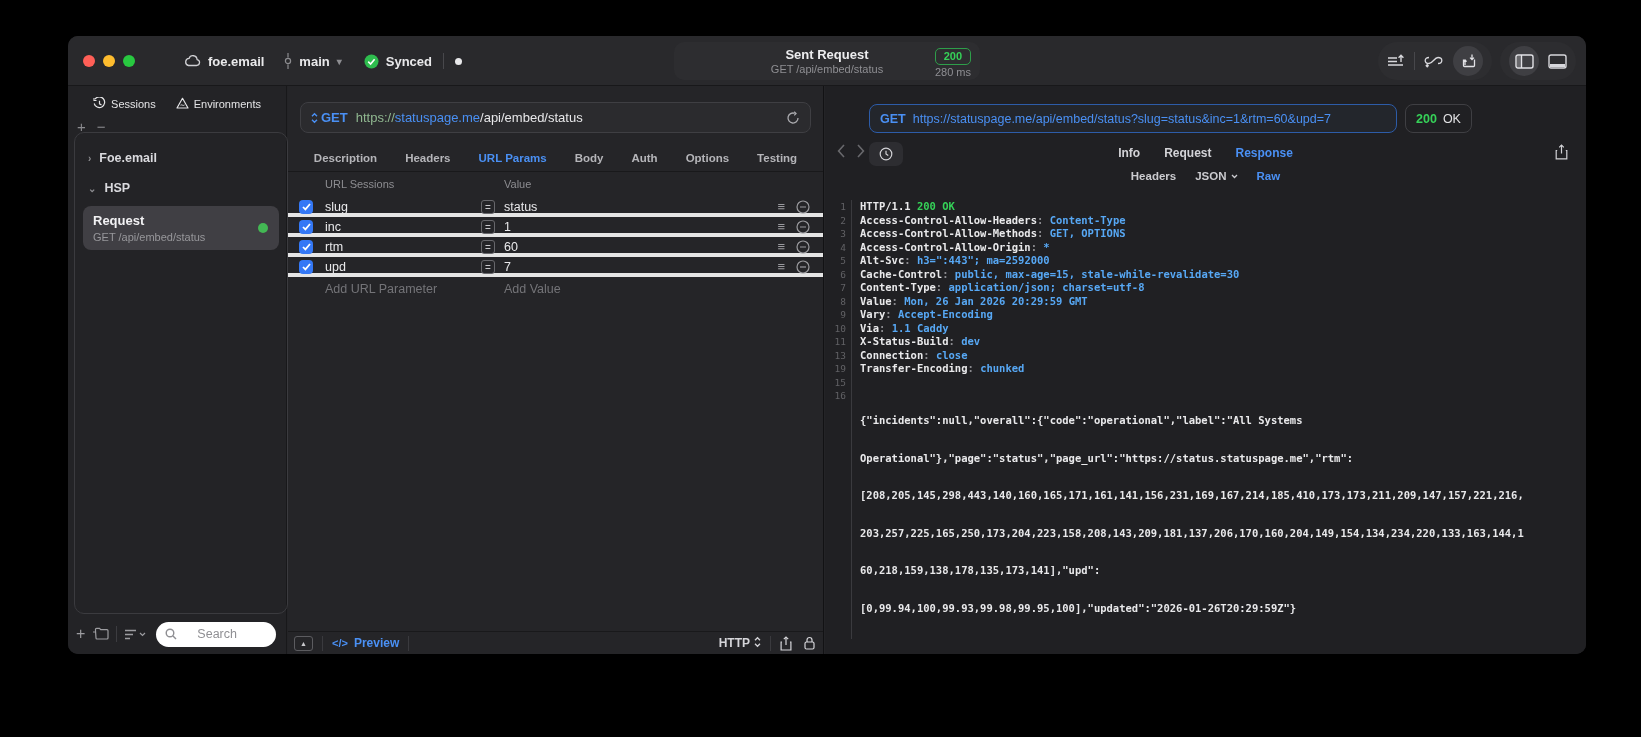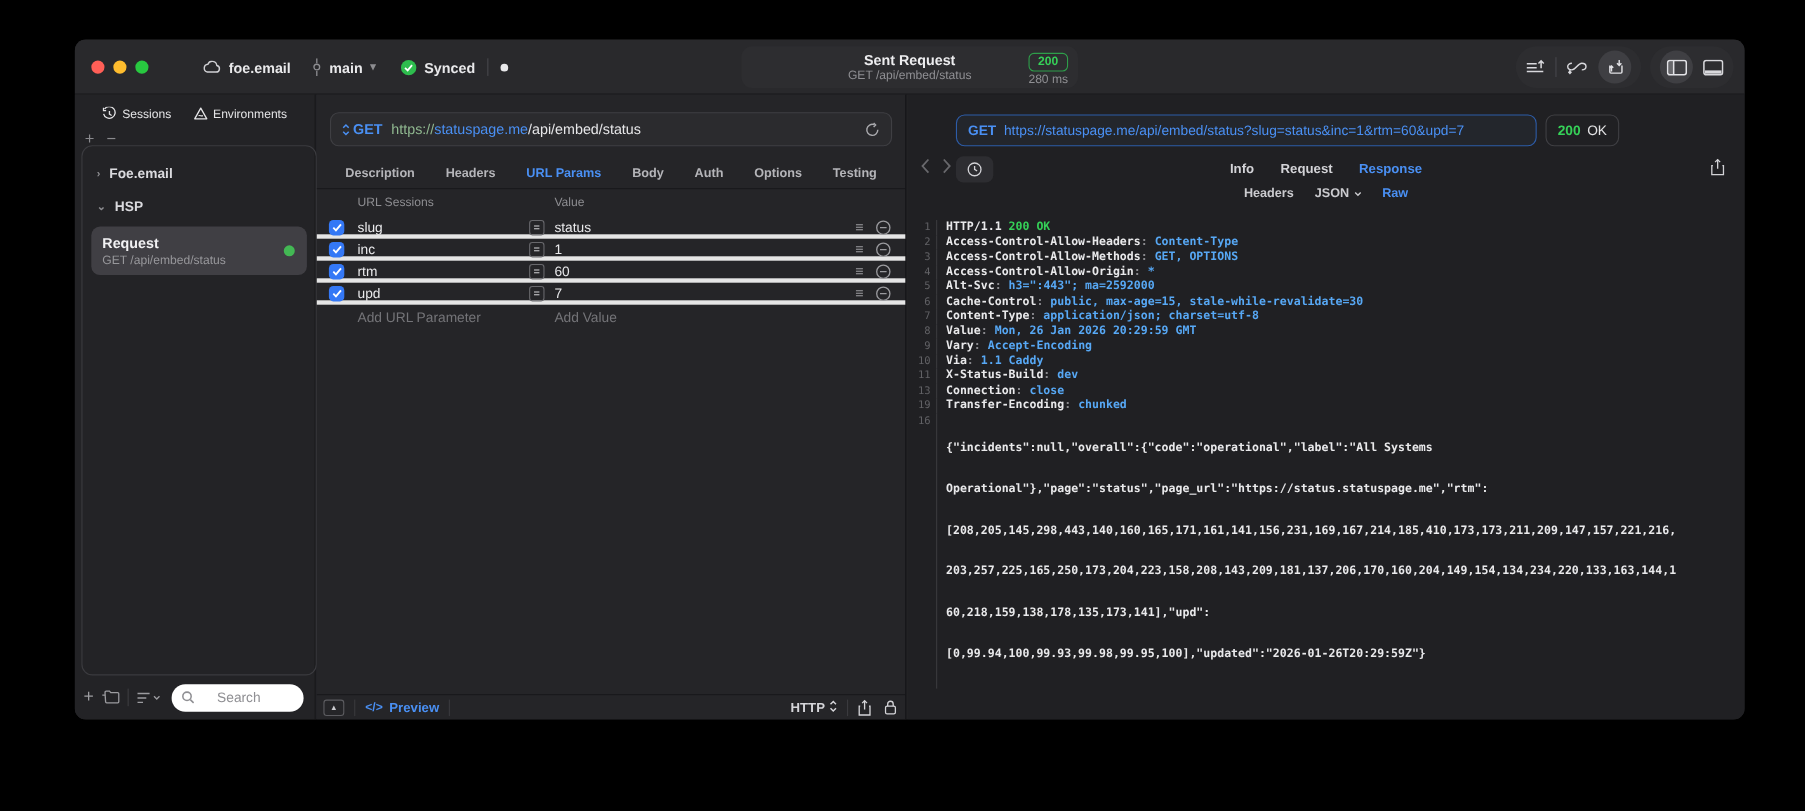--- a/index.html
+++ b/index.html
@@ -534,20 +534,24 @@
       </div>
       <div class="code-row">
         <span class="ln">13</span>
         <span class="ct"><span class="hn">Connection</span><span class="dim">: </span><span class="hv">close</span></span>
       </div>
       <div class="code-row">
         <span class="ln">19</span>
         <span class="ct"><span class="hn">Transfer-Encoding</span><span class="dim">: </span><span class="hv">chunked</span></span>
       </div>
 
+      <div class="code-row">
+        <span class="ln">15</span>
+        <span class="ct"></span>
+      </div>
 
       <div class="code-row">
         <span class="ln">16</span>
         <span class="ct">
           <div>{"incidents":null,"overall":{"code":"operational","label":"All Systems</div>
           <div>Operational"},"page":"status","page_url":"https://status.statuspage.me","rtm":</div>
           <div>[208,205,145,298,443,140,160,165,171,161,141,156,231,169,167,214,185,410,173,173,211,209,147,157,221,216,</div>
           <div>203,257,225,165,250,173,204,223,158,208,143,209,181,137,206,170,160,204,149,154,134,234,220,133,163,144,1</div>
           <div>60,218,159,138,178,135,173,141],"upd":</div>
           <div>[0,99.94,100,99.93,99.98,99.95,100],"updated":"2026-01-26T20:29:59Z"}</div>

